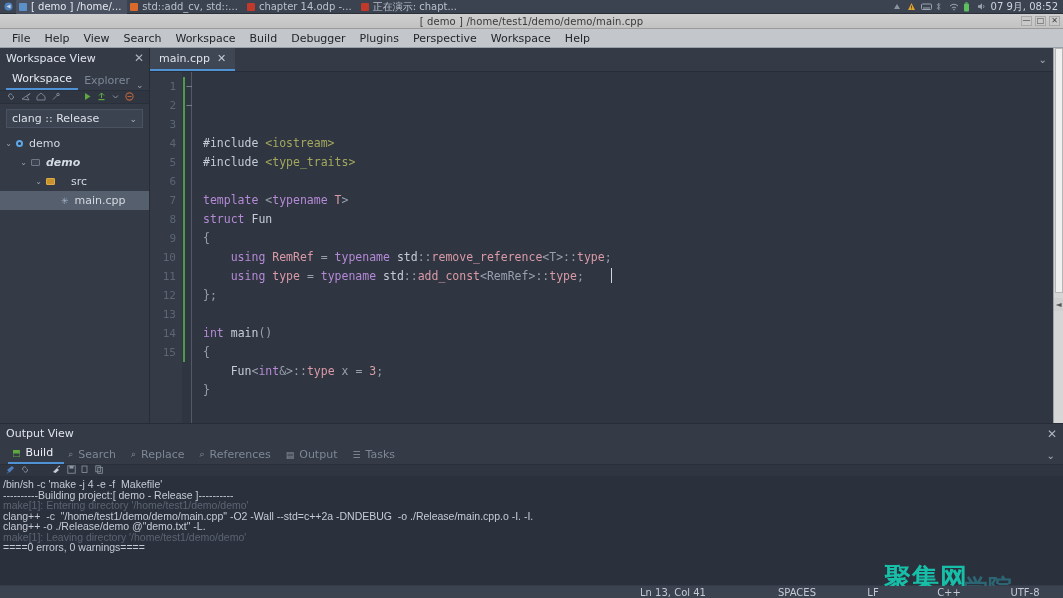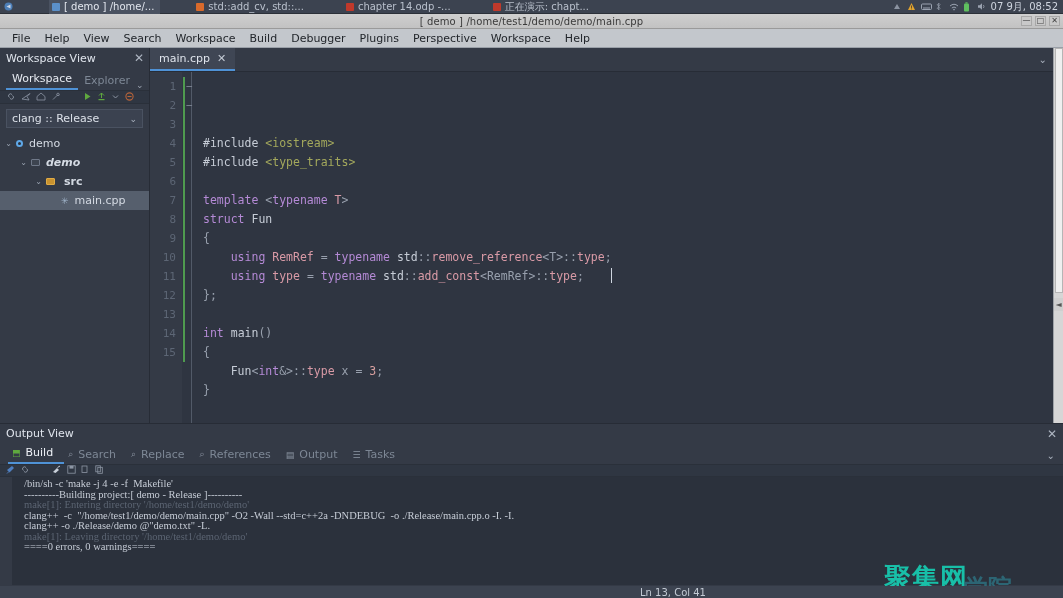--- a/index.html
+++ b/index.html
@@ -18,21 +18,21 @@
     position:absolute; left:0; top:0; width:1063px; height:14px;
     background:#3c4350;
     display:flex; align-items:center;
     border-bottom:1px solid #2b3038;
   }
   .tb-launcher { width:16px; display:flex; align-items:center; justify-content:center; }
   .tb-task {
     display:flex; align-items:center; gap:4px;
     height:14px; padding:0 6px 0 3px;
     font-size:10px; color:#b9c0cc; white-space:nowrap;
-    max-width:148px; overflow:hidden;margin-left:33px;
+    max-width:148px; overflow:hidden;
   }
   .tb-task.active { background:#4a5261; color:#e2e6ee; }
   .tb-ico { width:8px; height:8px; border-radius:1px; flex:none; display:inline-block; }
   .tb-spacer { flex:1; }
   .tb-tray { display:flex; align-items:center; gap:5px; padding-right:5px; font-size:10px; color:#cfd5df; }
   .tray-ico { width:9px; height:9px; display:inline-block; }
 
   
   .titlebar {
     position:absolute; left:0; top:14px; width:1063px; height:15px;
@@ -135,23 +135,23 @@
                padding:0 6px; color:#dfe4ec; font-size:11px; }
   .ov-close { color:#aeb6c2; font-size:12px; }
   .ov-tabs { height:21px; display:flex; align-items:flex-end; padding-left:8px; position:relative; }
   .ov-tab { display:flex; align-items:center; gap:5px; font-size:11px; color:#7d8795; padding:0 11px 3px 4px; }
   .ov-tab.active { color:#eef1f6; border-bottom:2px solid #4f92d6; }
   .ov-chev { position:absolute; right:8px; bottom:3px; color:#aab2bf; font-size:10px; }
   .ov-toolbar { height:13px; display:flex; align-items:center; gap:5px; padding:0 6px;
                 background:#2f3642; border-top:1px solid #2a303a; border-bottom:1px solid #2a303a; }
   .ovt-ico { font-size:9px; color:#8d96a4; line-height:9px; }
   .ov-log {
-    height:108px; background:#2b313c; padding:2px 0 0 12px; overflow:hidden;
-    font-family:Liberation Serif, serif; font-size:10.5px; line-height:10.5px;
-    white-space:pre; color:#c6ccd6;margin-left:12px;
+    height:108px; background:#2b313c; padding:2px 0 0 3px; overflow:hidden;
+    font-family:Liberation Sans, sans-serif; font-size:10.5px; line-height:10.5px;
+    white-space:pre; color:#c6ccd6;
   }
   .ov-log div { height:10.5px; }
   .dim { color:#5b6472; }
 
   
   .statusbar {
     position:absolute; left:0; top:586px; width:1063px; height:12px;
     background:#3c4350; display:flex; align-items:center;
     font-size:10px; color:#c3cad4;
   }
@@ -343,21 +343,21 @@
           <span style="margin-left: 3px;">demo</span>
         </div>
         <div class="tnode" style="padding-left: 19px;">
           <span class="tarrow">⌄</span>
           <span class="tfolder"></span>
           <span class="ital" style="margin-left: 3px;">demo</span>
         </div>
         <div class="tnode" style="padding-left: 34px;">
           <span class="tarrow">⌄</span>
           <span class="tfolder yellow"></span>
-          <span style="margin-left: 6px; font-weight: bold;">src</span>
+          <span style="margin-left: 13px;">src</span>
         </div>
         <div class="tnode selected" style="padding-left: 49px;">
           <span class="tarrow"></span>
           <span class="tfile">✳</span>
           <span style="margin-left: 3px;">main.cpp</span>
         </div>
       </div>
   </div>
 
   <div class="editor-wrap">
@@ -489,15 +489,21 @@
       </span>
     </div>
     <div class="ov-log" id="ov-log"><div>/bin/sh -c 'make -j 4 -e -f  Makefile'</div><div>----------Building project:[ demo - Release ]----------</div><div class="dim">make[1]: Entering directory '/home/test1/demo/demo'</div><div>clang++  -c  "/home/test1/demo/demo/main.cpp" -O2 -Wall --std=c++2a -DNDEBUG  -o ./Release/main.cpp.o -I. -I.</div><div>clang++ -o ./Release/demo @"demo.txt" -L.</div><div class="dim">make[1]: Leaving directory '/home/test1/demo/demo'</div><div>====0 errors, 0 warnings====</div></div>
   </div>
 
   <div class="wm">聚集网</div>
   <div class="wm2">学院</div>
 
   <div class="statusbar">
     <span class="sb-pos">Ln 13, Col 41</span>
+    <div class="sb-right" id="sb-right">
+        <span class="sb-cell">SPACES</span>
+        <span class="sb-cell">LF</span>
+        <span class="sb-cell">C++</span>
+        <span class="sb-cell">UTF-8</span>
+      </div>
   </div>
 
 </div>
 
 </body></html>

